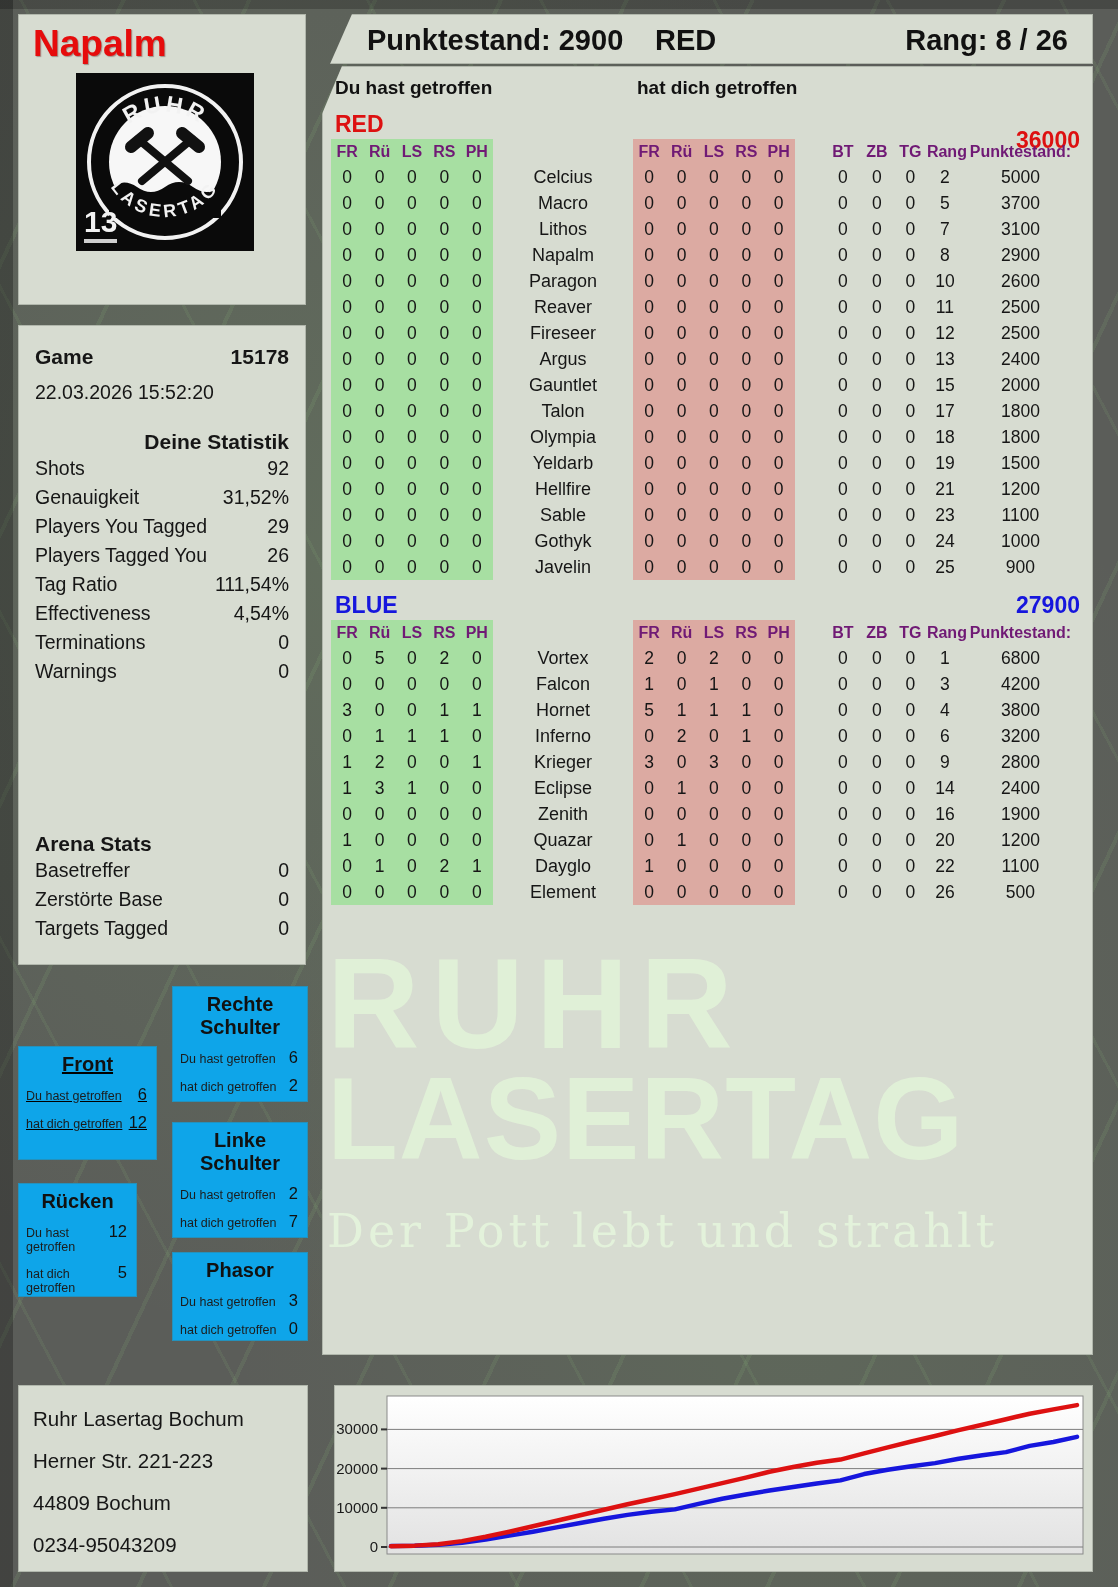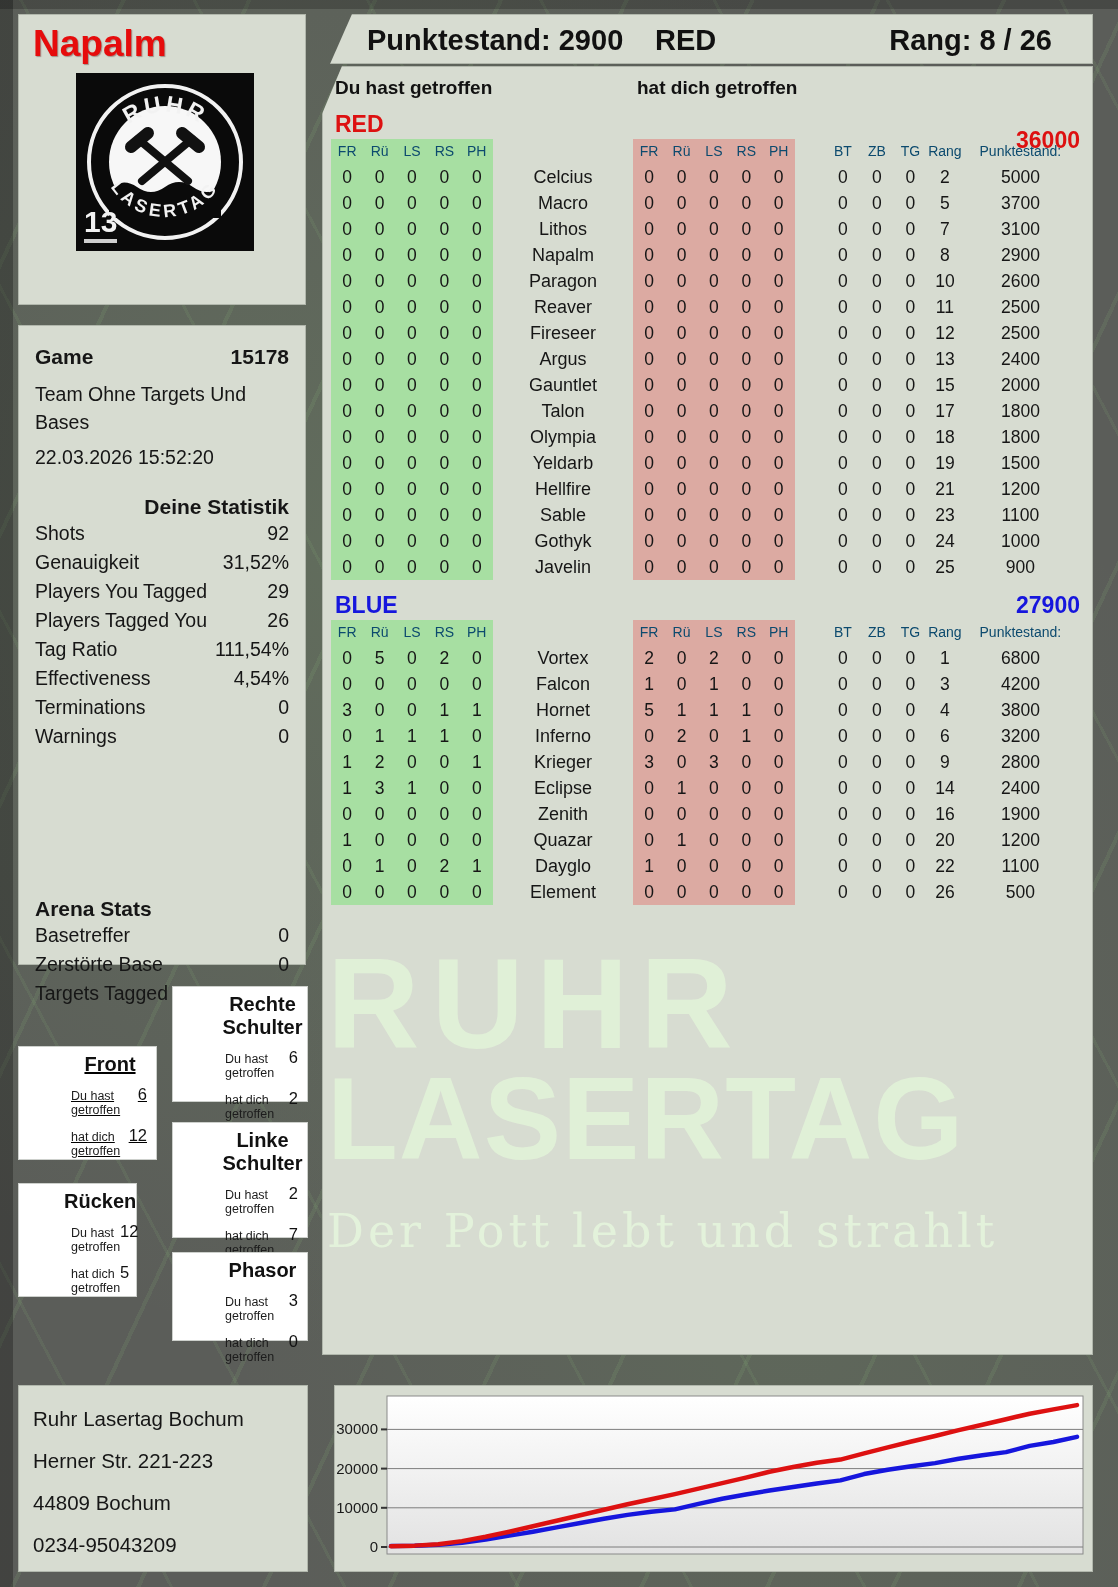--- a/index.html
+++ b/index.html
@@ -15,50 +15,50 @@
       #5b5d59;}
   .panel{position:absolute;background:#d7dcd1;border:1px solid rgba(90,100,85,.30);box-sizing:border-box;}
   
   #player-panel{left:18px;top:14px;width:288px;height:291px;}
   #player-name{color:#e60c0c;font-weight:bold;font-size:37px;padding:8px 0 0 14px;text-shadow:1px 1px 1px rgba(60,0,0,.35);}
   #logo{position:absolute;left:57px;top:58px;width:178px;height:178px;background:#0a0a0a;}
   #logo-num{position:absolute;left:8px;bottom:8px;color:#f2f2f2;font-weight:bold;font-size:30px;border-bottom:4px solid #cfcfcf;line-height:1.0;padding-bottom:2px;}
   
   #header-bar{left:322px;top:14px;width:771px;height:50px;clip-path:polygon(30px 0,100% 0,100% 100%,8px 100%);display:block;}
   #header-bar .ht{position:absolute;top:0;line-height:50px;font-weight:bold;font-size:29px;color:#111;}
-  #hdr-punkte{left:44px;} #hdr-team{left:332px;} #hdr-rang{right:40px;text-align:center;}
+  #hdr-punkte{left:44px;} #hdr-team{left:332px;} #hdr-rang{right:24px;text-align:center;}
   
   #main-panel{left:322px;top:66px;width:771px;height:1289px;clip-path:polygon(20px 0,100% 0,100% 100%,0 100%,0 48px);overflow:hidden;}
   #tables{position:absolute;left:8px;top:10px;width:757px;}
   .you-them{display:flex;height:32px;font-weight:bold;font-size:19px;color:#111;}
   .you-them .yh{width:302px;padding-left:4px;} .you-them .th{padding-left:0;}
   .team-title{display:flex;justify-content:space-between;align-items:center;height:30px;font-weight:bold;font-size:23px;padding:0 8px 0 4px;}
   .trow{display:grid;grid-template-columns:repeat(5,32.4px) 140px repeat(5,32.4px) 31px 34px 34px 33px 36px 125px;height:26px;line-height:26px;font-size:17.5px;color:#161616;}
-  .thead{font-size:14px;height:25px;line-height:25px;color:#0c4a6e;}
+  .thead{font-size:16px;height:25px;line-height:25px;color:#701a75;font-weight:bold;}
   .trow div{text-align:center;}
   .trow .g{background:#a7dfa2;}
   .trow .p{background:#dcaaa2;}
   .trow .nm{font-size:18px;}
   .trow .pk{text-align:center;padding-right:10px;}
   .gap10{height:10px;}
   
   #watermark{position:absolute;left:4px;top:878px;color:rgba(226,243,216,.85);font-weight:bold;white-space:nowrap;pointer-events:none;}
   #wm1{font-size:128px;letter-spacing:12px;line-height:.92;}
   #wm2{font-size:116px;letter-spacing:1px;line-height:.98;}
   #wm3{font-family:"DejaVu Serif","Liberation Serif",serif;font-weight:400;font-size:46px;letter-spacing:4px;margin-top:28px;color:rgba(228,244,220,.9);}
   
   #game-panel{left:18px;top:325px;width:288px;height:640px;padding:16px 16px 0 16px;font-size:19.5px;color:#161616;}
   .srow{display:flex;justify-content:space-between;line-height:29px;}
   .sbold{font-weight:bold;font-size:21px;}
   #game-mode{margin-top:9px;line-height:28px;}
   #game-date{margin-top:7px;line-height:28px;}
   #stats-title{margin-top:24px;text-align:right;}
   #arena-title{margin-top:146px;}
   
-  .zone{position:absolute;background:#ffffff;border:1px solid rgba(90,100,85,.30);box-sizing:border-box;padding-left:45px;}
+  .zone{position:absolute;background:#0ea5e9;border:1px solid rgba(90,100,85,.30);box-sizing:border-box;}
   .zone .zt{text-align:center;font-weight:bold;font-size:20px;margin-top:6px;color:#111;}
   .zone .zr{display:flex;justify-content:space-between;align-items:baseline;padding:0 9px 0 7px;margin-top:9px;}
   .zone .zl{font-size:12.5px;color:#1c1c1c;}
   .zone .zv{font-size:16.5px;color:#111;}
   #zone-front{left:18px;top:1046px;width:139px;height:114px;text-decoration:underline;}
   #zone-ruecken{left:18px;top:1183px;width:119px;height:114px;}
   #zone-rechte{left:172px;top:986px;width:136px;height:116px;}
   #zone-linke{left:172px;top:1122px;width:136px;height:116px;}
   #zone-phasor{left:172px;top:1252px;width:136px;height:89px;}
   
@@ -661,21 +661,20 @@
         </div>
       </div>
   </div>
 </div>
 
 <div class="panel" id="game-panel">
   <div class="srow sbold">
     <span>Game</span>
     <span>15178</span>
   </div>
-  <div id="game-mode">Team Ohne Targets Und Bases</div>
   <div id="game-date">22.03.2026 15:52:20</div>
   <div id="stats-title" class="sbold">Deine Statistik</div>
   <div id="stats-list">
       <div class="srow">
         <div>Shots</div>
         <div>92</div>
       </div>
       <div class="srow">
         <div>Genauigkeit</div>
         <div>31,52%</div>

